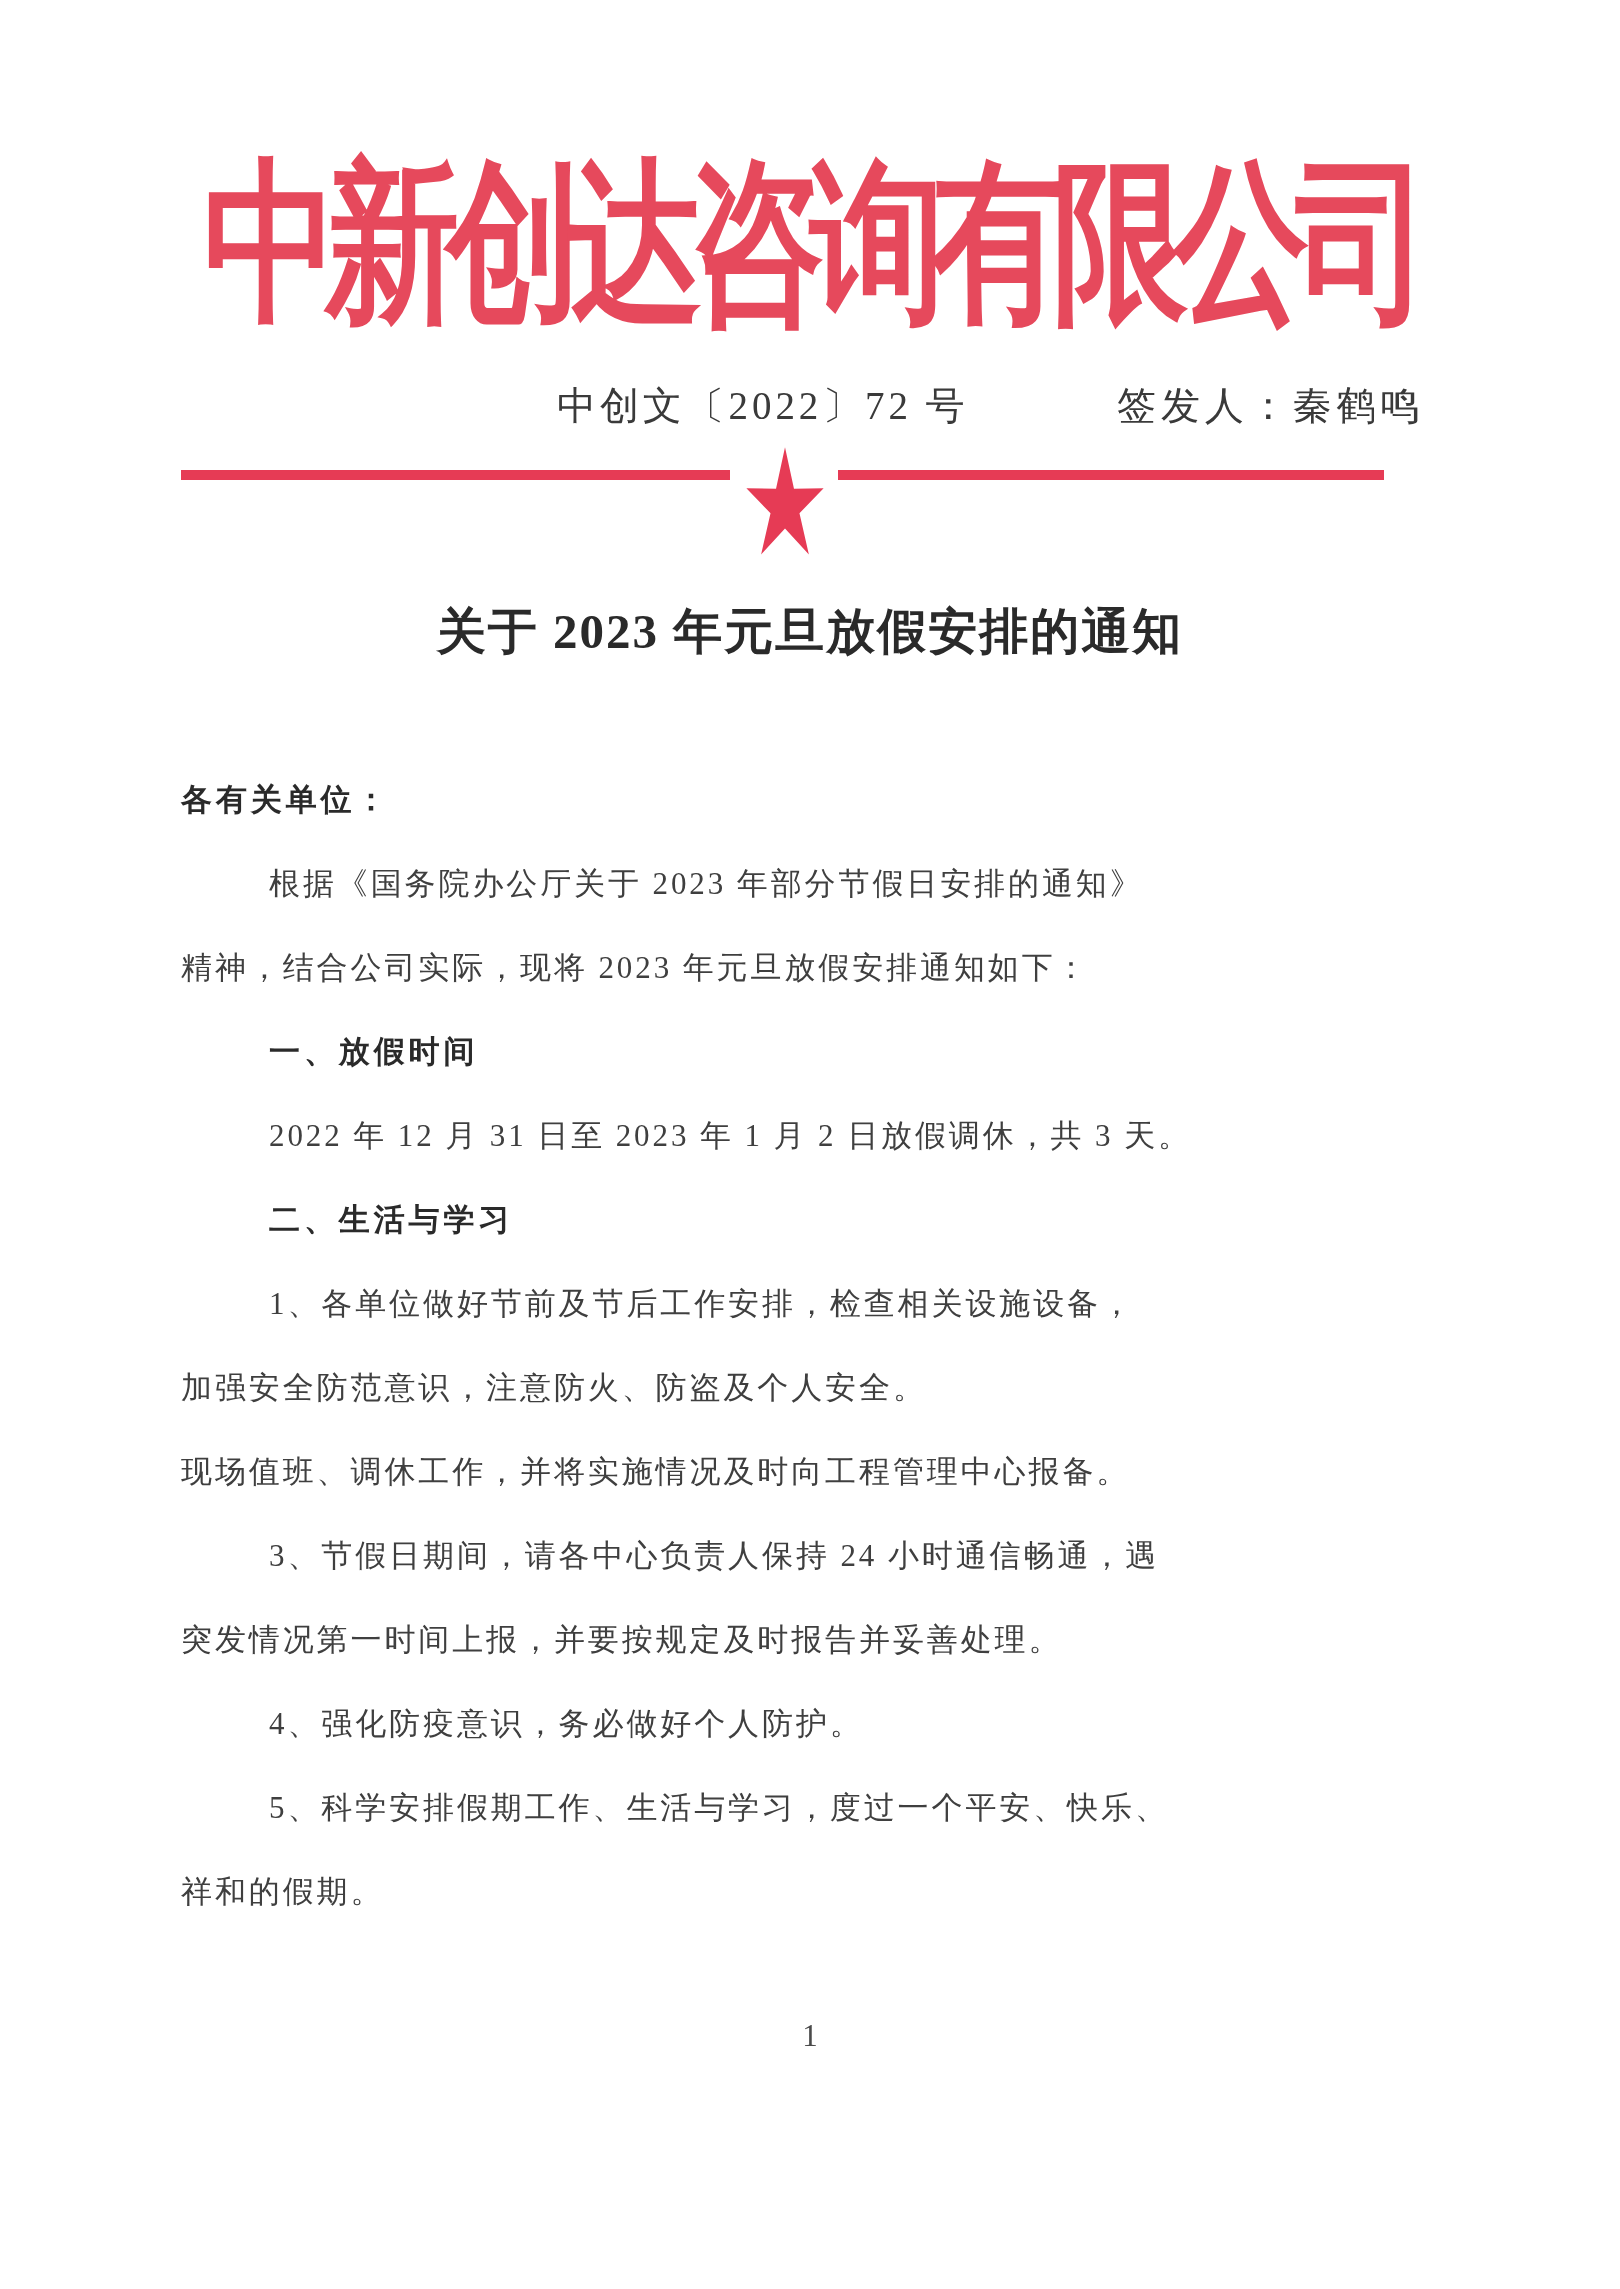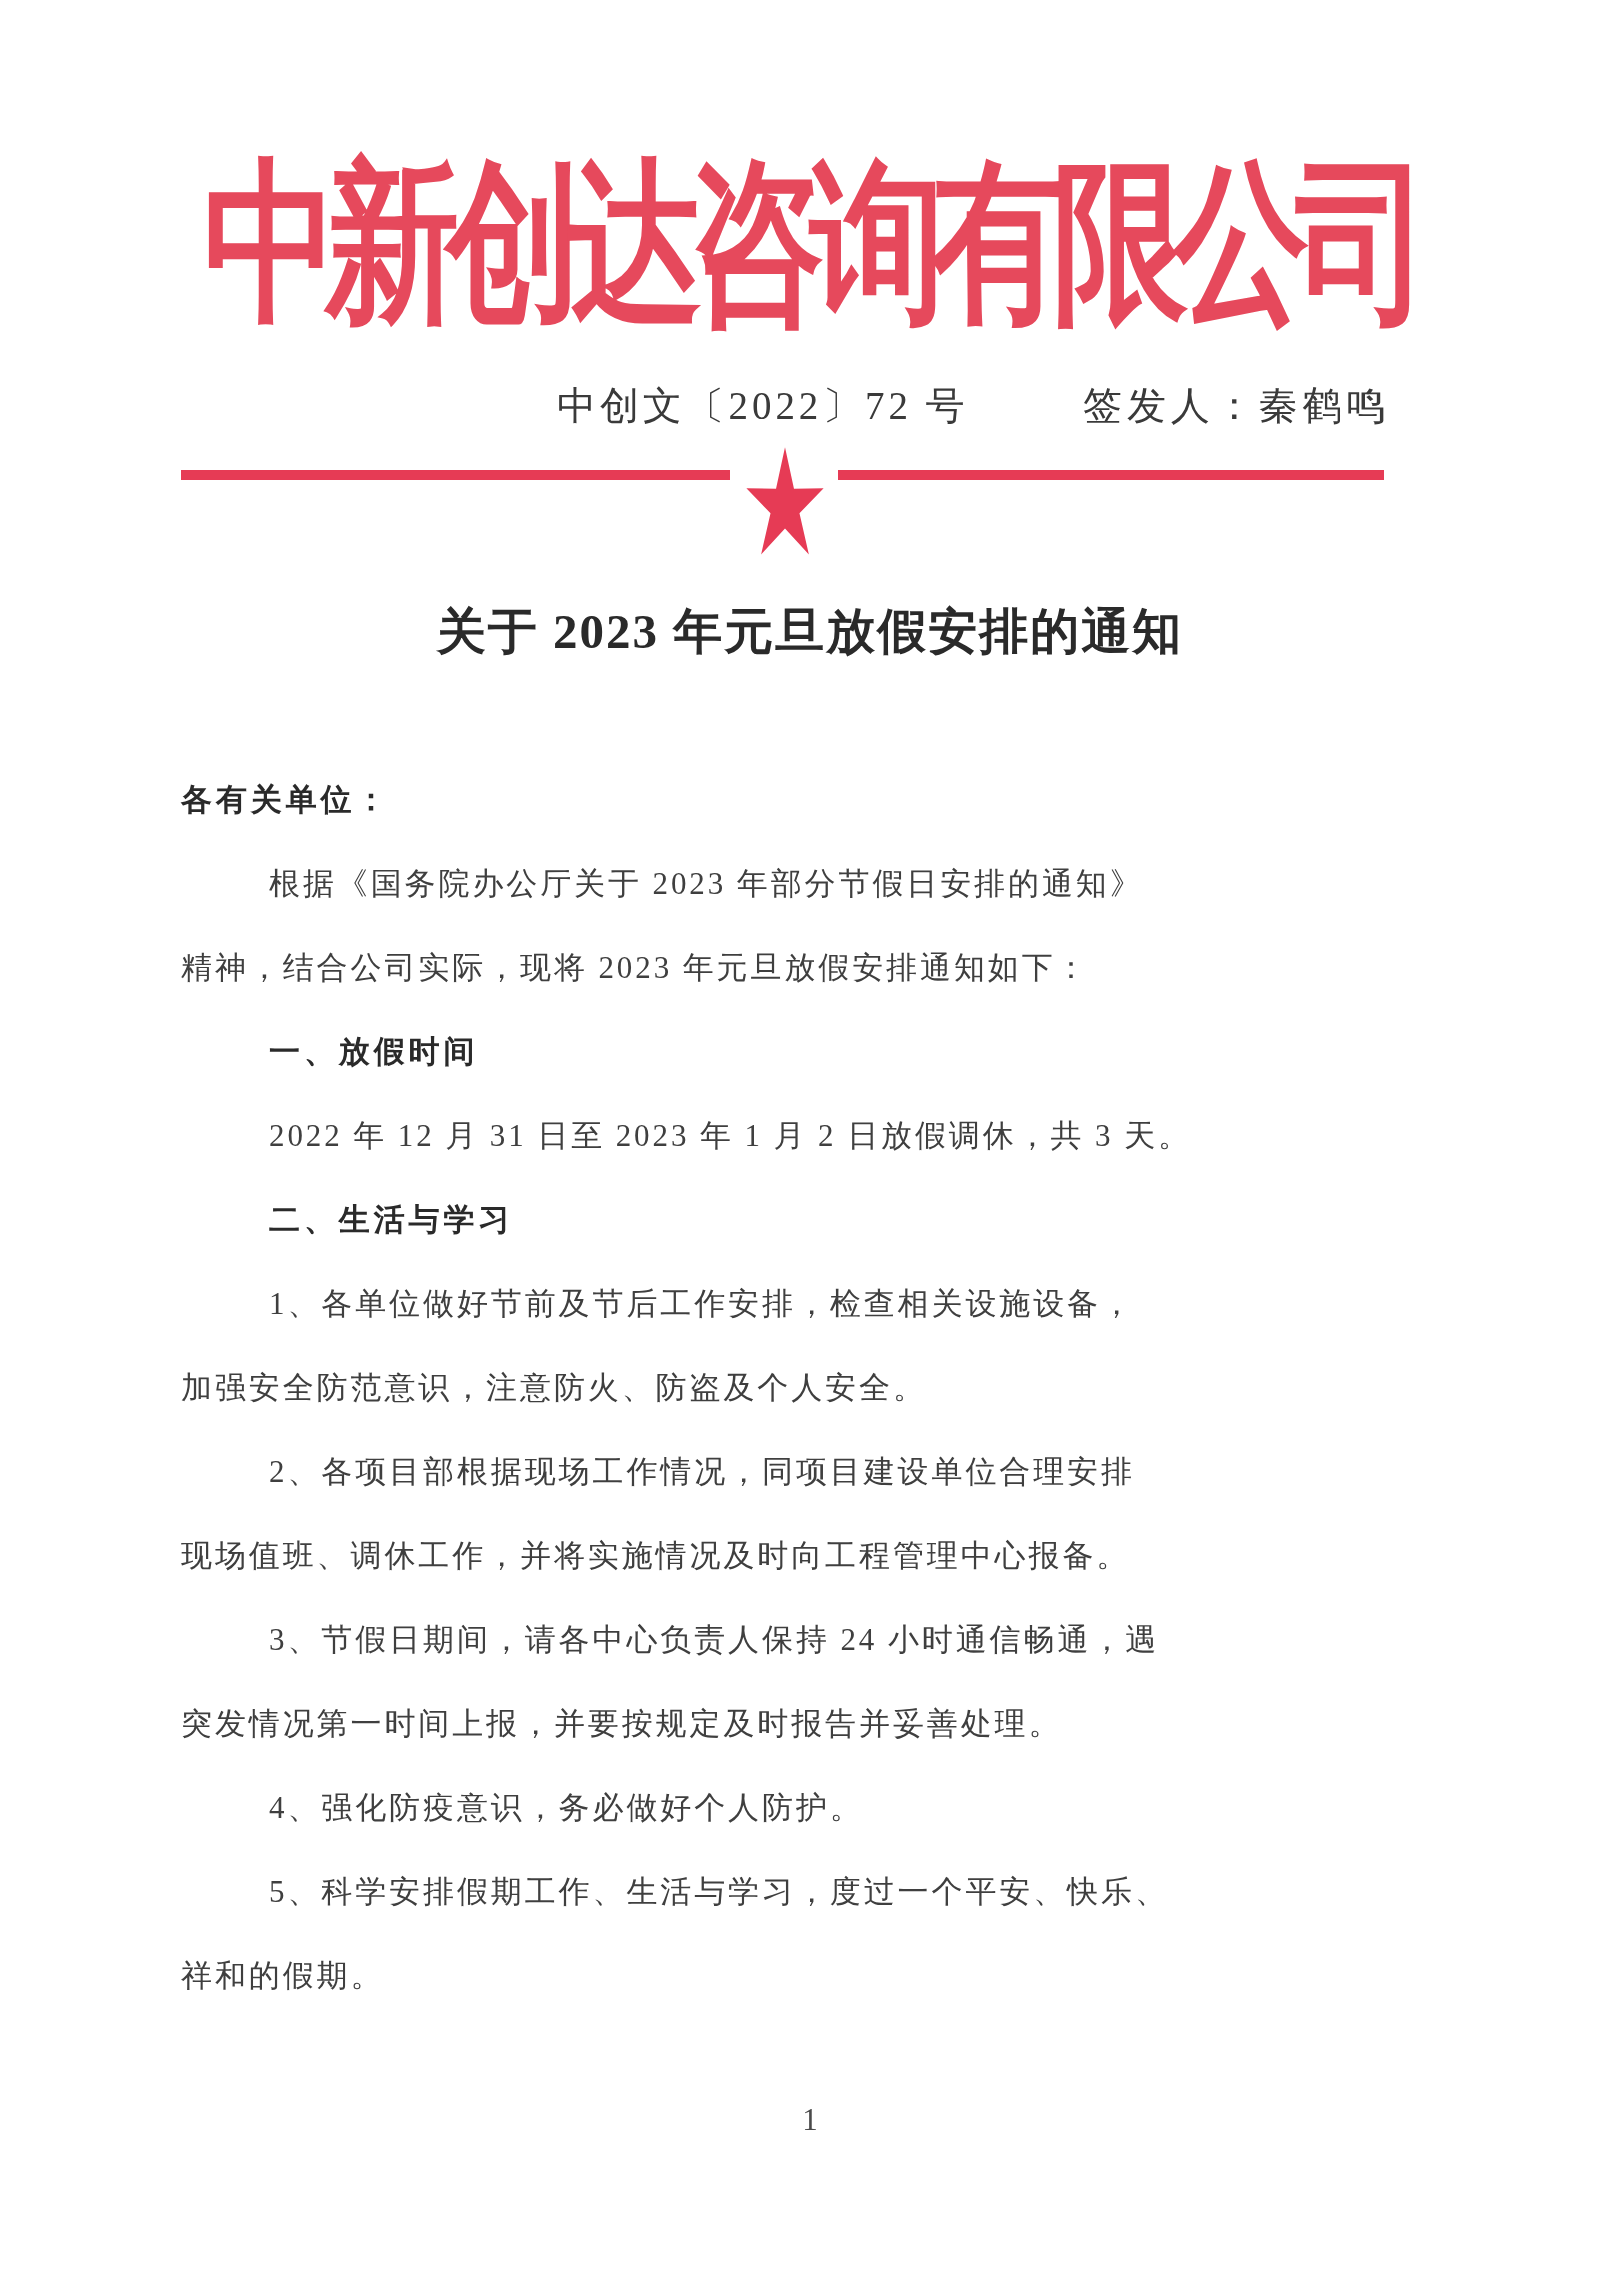--- a/index.html
+++ b/index.html
@@ -35,21 +35,21 @@
   .doc-line{
     position:relative;
     margin-top:33px;
     height:55px;
     line-height:55px;
     font-size:39px;
     color:#3a3a3a;
     font-family:var(--serif);
   }
   .doc-number{position:absolute;left:557px;letter-spacing:3.9px;white-space:nowrap;text-align:right;}
-  .issuer{position:absolute;left:1083px;letter-spacing:4.9px;white-space:nowrap;}
+  .issuer{position:absolute;left:1117px;letter-spacing:4.9px;white-space:nowrap;}
 
   
   .separator{position:relative;margin-top:17.6px;height:127px;}
   .rule{position:absolute;top:19.6px;height:9.8px;background:var(--rule-red);}
   .rule-left{left:181px;width:549px;}
   .rule-right{left:838px;width:546px;}
   .star{position:absolute;left:742px;top:-7.8px;width:86px;height:127px;}
   .star polygon{fill:var(--rule-red);}
 
   
@@ -112,21 +112,20 @@
 
   <div class="body">
       <div class="line bold">各有关单位：</div>
       <div class="line indent">根据《国务院办公厅关于 2023 年部分节假日安排的通知》</div>
       <div class="line">精神，结合公司实际，现将 2023 年元旦放假安排通知如下：</div>
       <div class="line bold indent">一、放假时间</div>
       <div class="line indent">2022 年 12 月 31 日至 2023 年 1 月 2 日放假调休，共 3 天。</div>
       <div class="line bold indent">二、生活与学习</div>
       <div class="line indent">1、各单位做好节前及节后工作安排，检查相关设施设备，</div>
       <div class="line">加强安全防范意识，注意防火、防盗及个人安全。</div>
-      <div class="line indent">2、各项目部根据现场工作情况，同项目建设单位合理安排</div>
       <div class="line">现场值班、调休工作，并将实施情况及时向工程管理中心报备。</div>
       <div class="line indent">3、节假日期间，请各中心负责人保持 24 小时通信畅通，遇</div>
       <div class="line">突发情况第一时间上报，并要按规定及时报告并妥善处理。</div>
       <div class="line indent">4、强化防疫意识，务必做好个人防护。</div>
       <div class="line indent">5、科学安排假期工作、生活与学习，度过一个平安、快乐、</div>
       <div class="line">祥和的假期。</div>
     </div>
 
   <div class="page-num">1</div>
 

